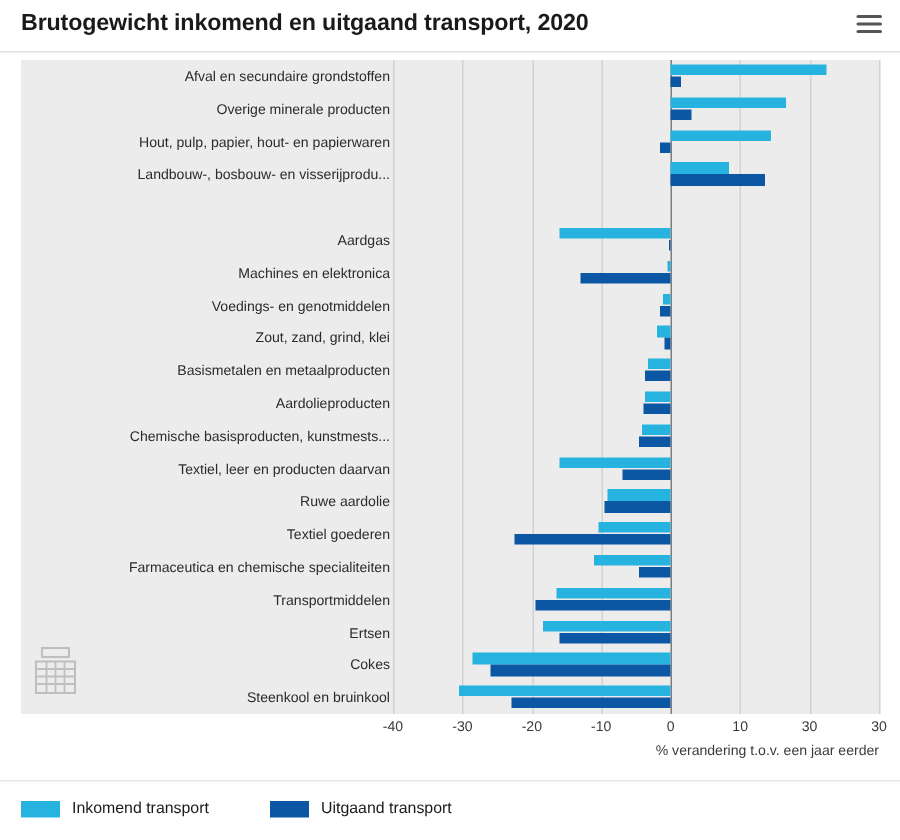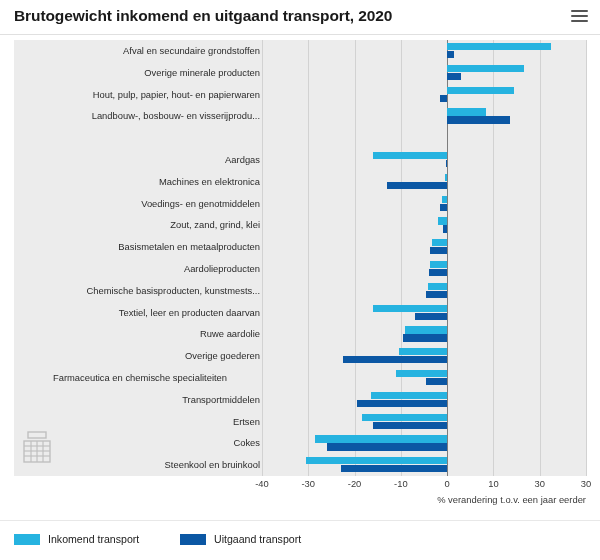--- a/index.html
+++ b/index.html
@@ -318,28 +318,28 @@
           </div>
         </div>
         <div class="row" style="top: 283.4px; height: 21.8px;">
           <div class="cat-label" style="line-height: 21.8px;">Ruwe aardolie</div>
           <div class="bars">
             <div class="bar inkomend" style="background: rgb(38, 179, 224); left: 143.486px; width: 41.6571px; top: 3px;"></div>
             <div class="bar uitgaand" style="background: rgb(11, 87, 164); left: 141.171px; width: 43.9714px; top: 11px;"></div>
           </div>
         </div>
         <div class="row" style="top: 305.2px; height: 21.8px;">
-          <div class="cat-label" style="line-height: 21.8px;">Overige goederen</div>
+          <div class="cat-label" style="line-height: 21.8px;">Textiel goederen</div>
           <div class="bars">
             <div class="bar inkomend" style="background: rgb(38, 179, 224); left: 136.543px; width: 48.6px; top: 3px;"></div>
             <div class="bar uitgaand" style="background: rgb(11, 87, 164); left: 81px; width: 104.143px; top: 11px;"></div>
           </div>
         </div>
         <div class="row" style="top: 327px; height: 21.8px;">
-          <div class="cat-label" style="line-height: 21.8px; text-align: center;">Farmaceutica en chemische specialiteiten</div>
+          <div class="cat-label" style="line-height: 21.8px;">Farmaceutica en chemische specialiteiten</div>
           <div class="bars">
             <div class="bar inkomend" style="background: rgb(38, 179, 224); left: 134.229px; width: 50.9143px; top: 3px;"></div>
             <div class="bar uitgaand" style="background: rgb(11, 87, 164); left: 164.314px; width: 20.8286px; top: 11px;"></div>
           </div>
         </div>
         <div class="row" style="top: 348.8px; height: 21.8px;">
           <div class="cat-label" style="line-height: 21.8px;">Transportmiddelen</div>
           <div class="bars">
             <div class="bar inkomend" style="background: rgb(38, 179, 224); left: 108.771px; width: 76.3714px; top: 3px;"></div>
             <div class="bar uitgaand" style="background: rgb(11, 87, 164); left: 94.8857px; width: 90.2571px; top: 11px;"></div>

